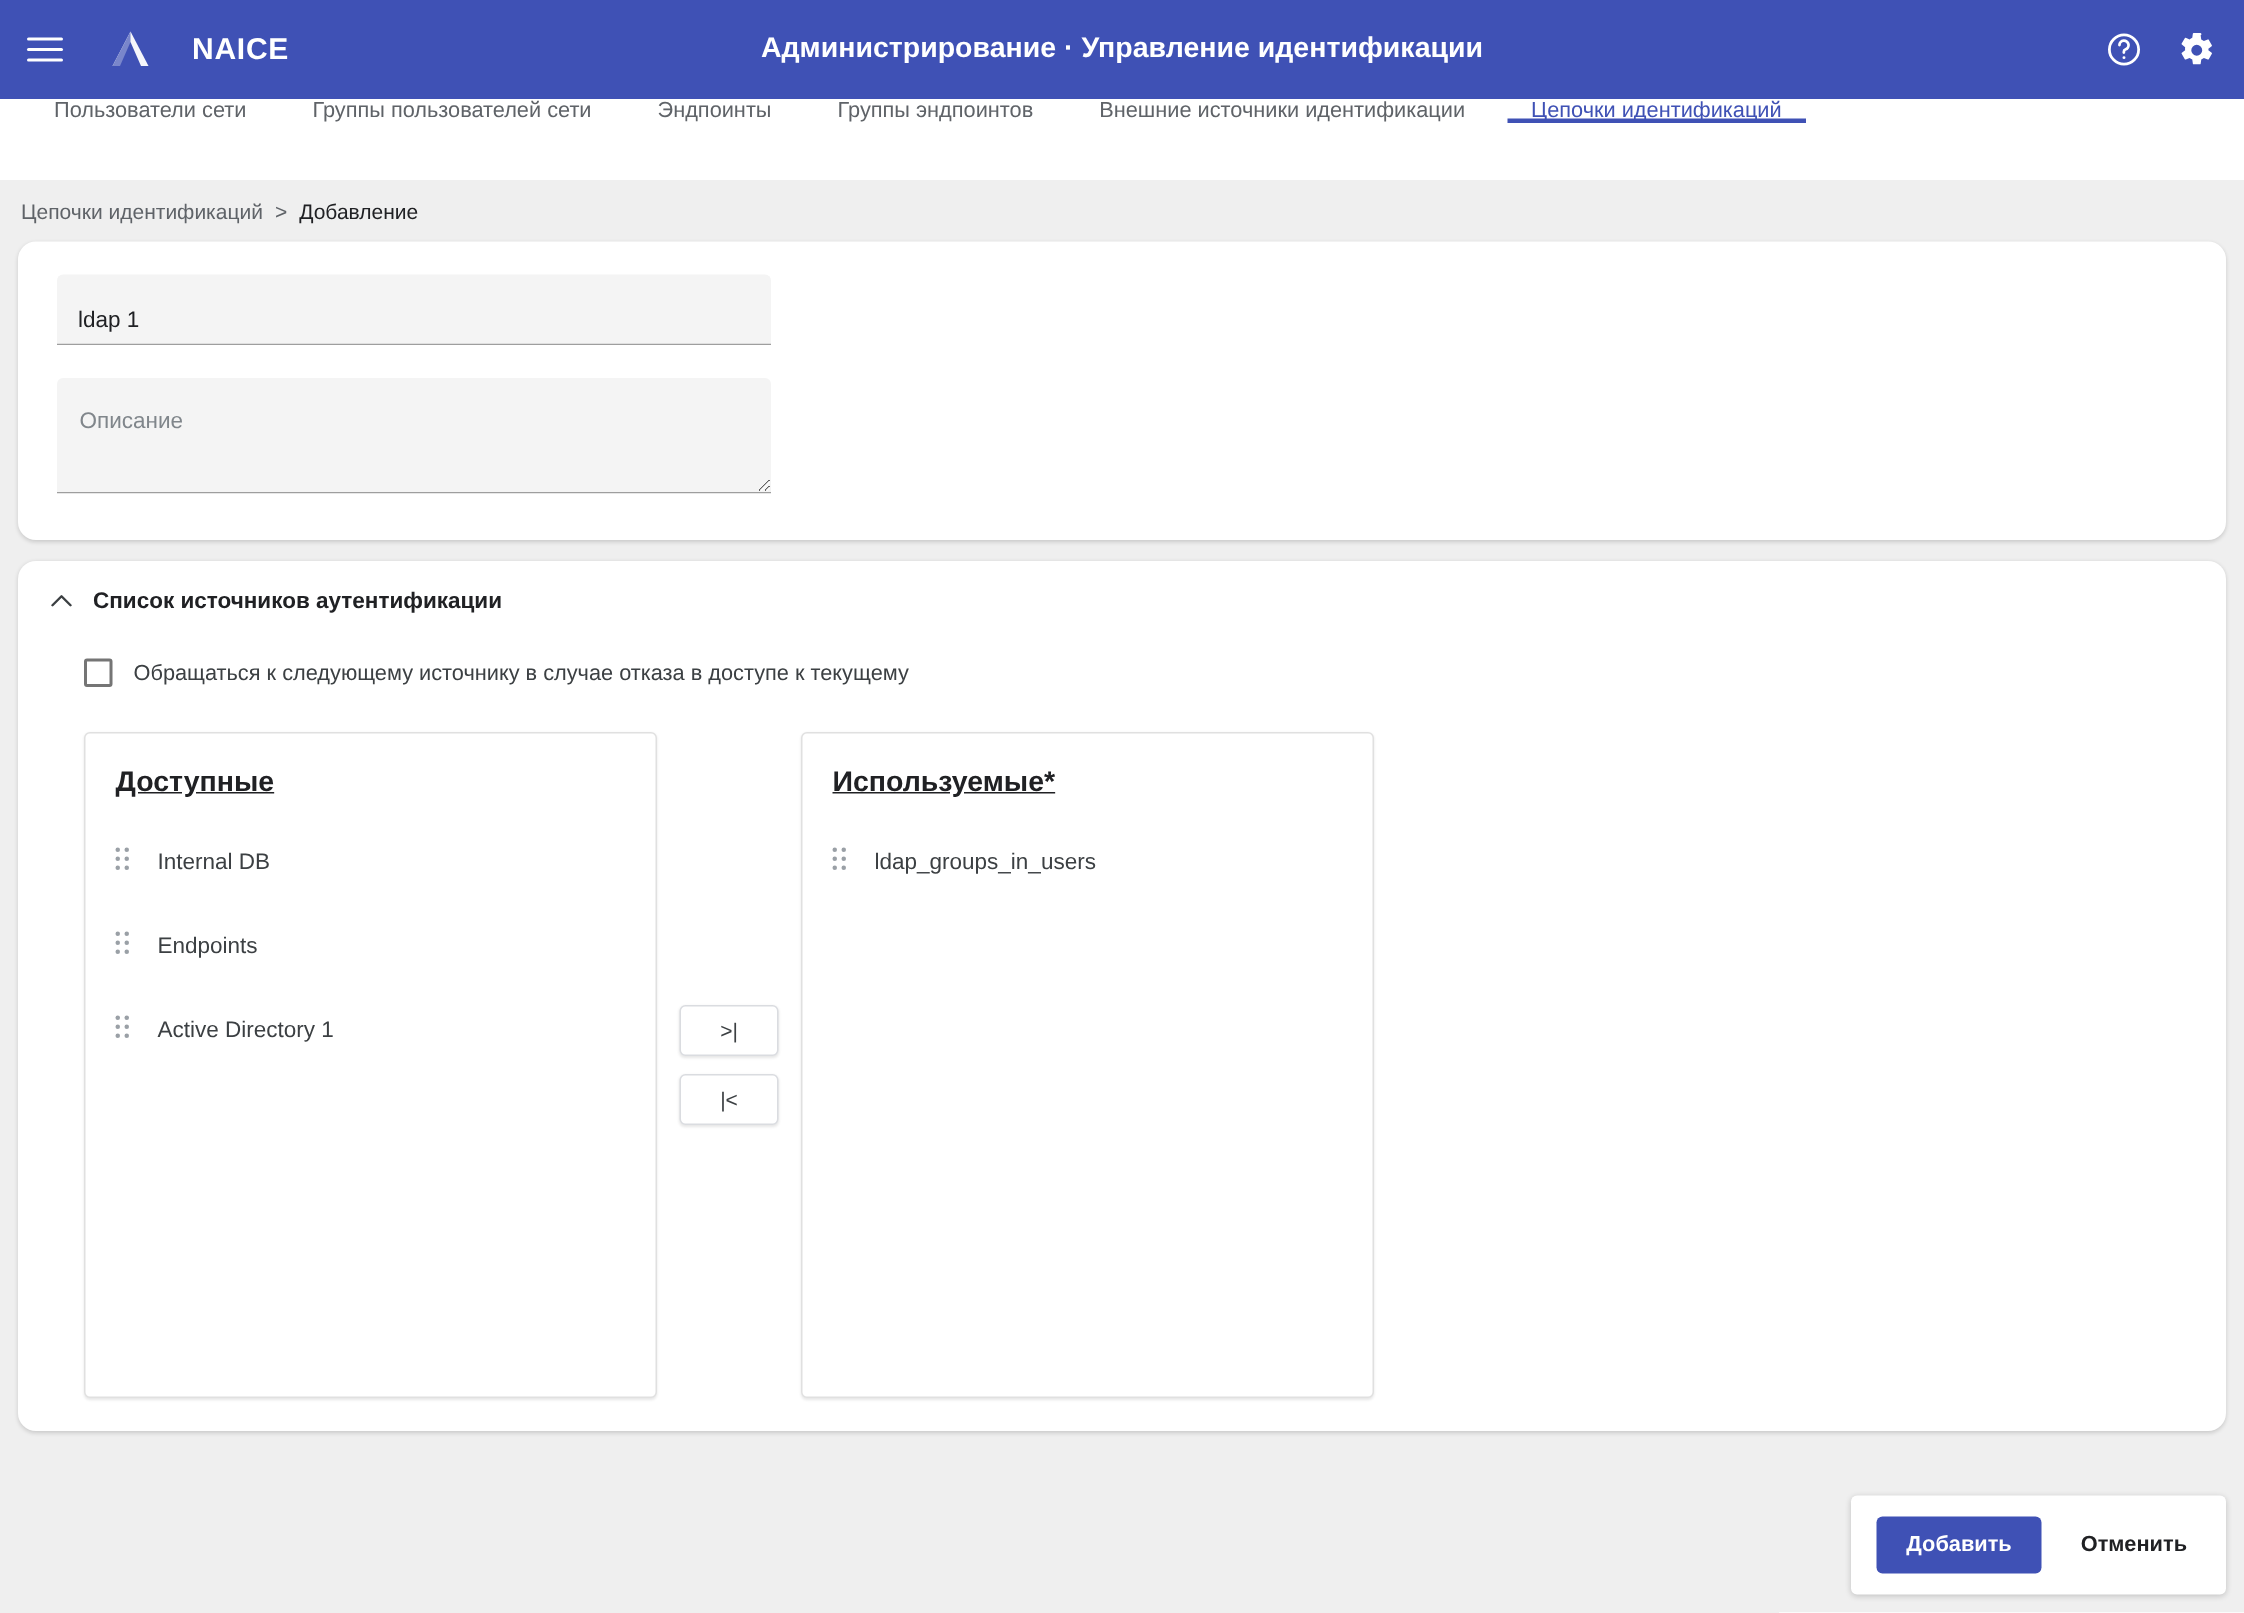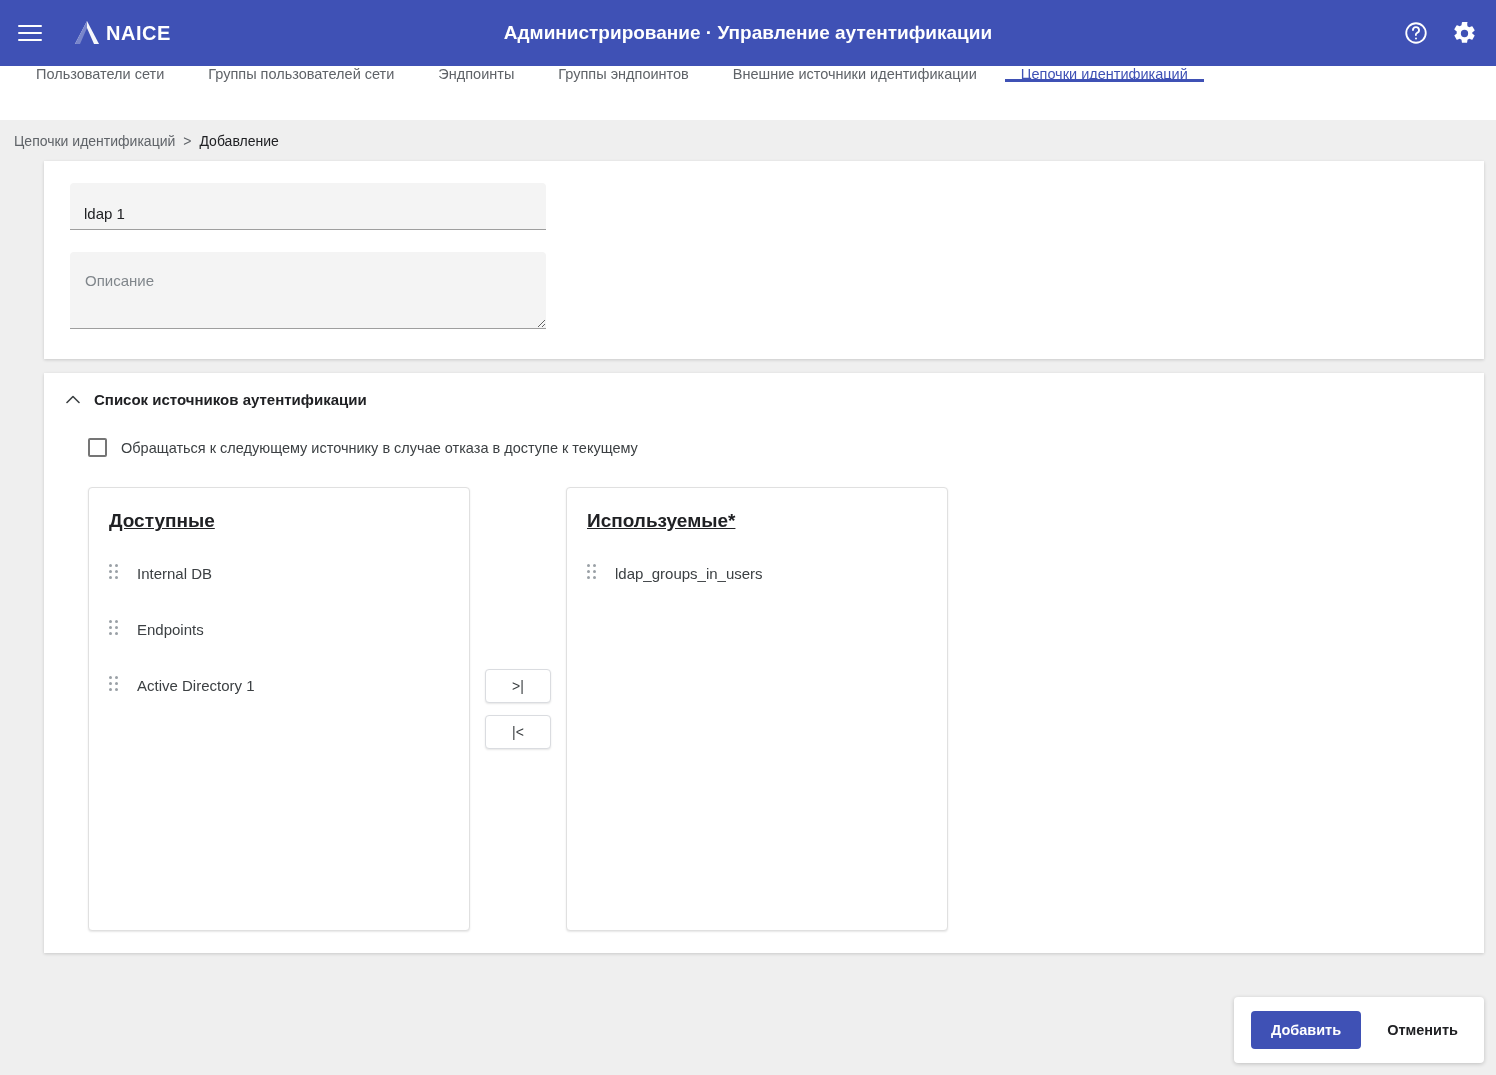--- a/index.html
+++ b/index.html
@@ -45,21 +45,21 @@
   .hamburger span {
     display: block;
     height: 2px;
     width: 24px;
     background: #ffffff;
     border-radius: 1px;
   }
   .brand {
     display: flex;
     align-items: center;
-    gap: 4px;
+    gap: 26px;
   }
   .brand-logo { width: 30px; height: 30px; }
   .brand-name {
     font-size: 20px;
     font-weight: bold;
     letter-spacing: 0.5px;
     color: #ffffff;
   }
   .header-title {
     position: absolute;
@@ -127,24 +127,23 @@
     display: flex;
     align-items: center;
     gap: 8px;
   }
   .breadcrumb .crumb-link { color: #5f6368; cursor: pointer; }
   .breadcrumb .crumb-sep { color: #5f6368; }
   .breadcrumb .crumb-current { color: #202124; }
 
   .card {
     background: #ffffff;
-    border-radius: 0;
+    border-radius: 12px;
     box-shadow: 0 1px 3px rgba(0,0,0,0.16);
     margin-bottom: 14px;
-    margin-left: 32px;
   }
 
   
   .form-card { padding: 22px 26px 26px 26px; }
   .filled-input {
     background: #f4f4f4;
     border: none;
     border-bottom: 1px solid #9e9e9e;
     border-radius: 4px 4px 0 0;
     padding: 22px 14px 7px 14px;
@@ -346,21 +345,21 @@
     <div class="brand">
       <span class="brand-logo">
         <svg width="30" height="30" viewBox="0 0 30 30">
           <polygon points="15,3 27,26 3,26" fill="#ffffff" opacity="0.95"></polygon>
           <polygon points="15,3 15,26 3,26" fill="#7986cb"></polygon>
           <polygon points="15,10 22,26 8,26" fill="#3f51b5"></polygon>
         </svg>
       </span>
       <span class="brand-name">NAICE</span>
     </div>
-    <div class="header-title">Администрирование · Управление аутентификации</div>
+    <div class="header-title">Администрирование · Управление идентификации</div>
     <div class="header-actions">
       <span class="icon-btn">
         <svg width="26" height="26" viewBox="0 0 24 24" fill="none" stroke="#ffffff" stroke-width="1.7">
           <circle cx="12" cy="12" r="9"></circle>
           <path d="M9.2 9.3a2.8 2.8 0 1 1 3.6 2.7c-.7.25-.9.8-.9 1.5v.4" stroke-linecap="round"></path>
           <circle cx="12" cy="17" r="0.9" fill="#ffffff" stroke="none"></circle>
         </svg>
       </span>
       <span class="icon-btn">
         <svg width="25" height="25" viewBox="0 0 24 24" fill="#ffffff">

